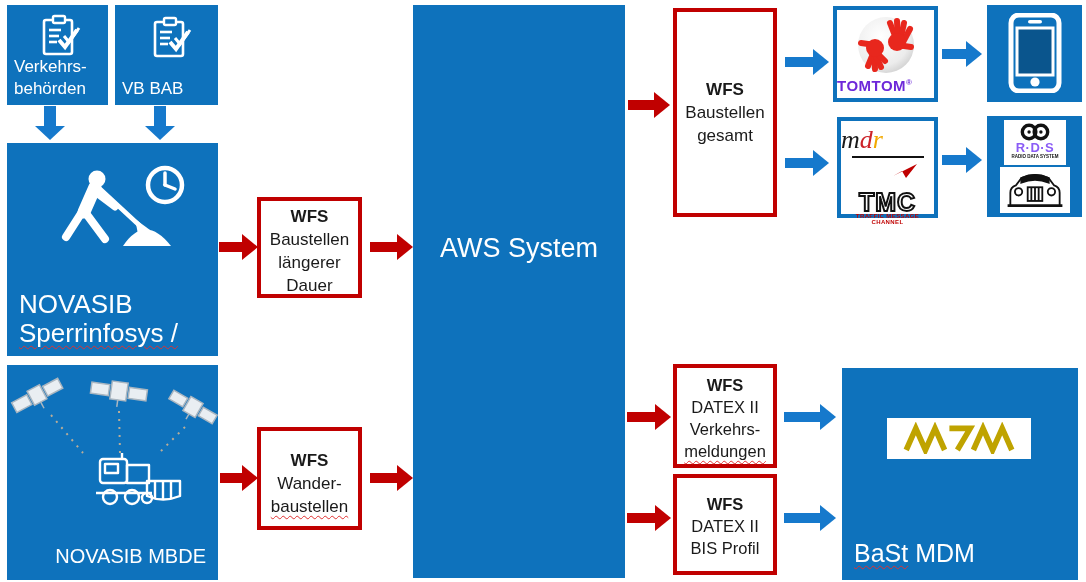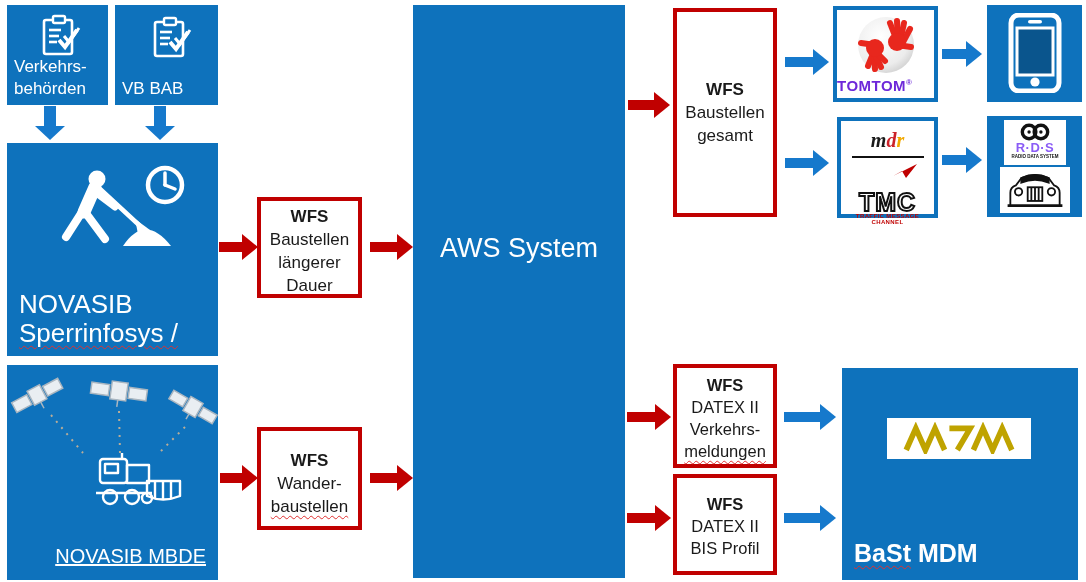--- a/index.html
+++ b/index.html
@@ -19,27 +19,27 @@
   .ar .sh{position:absolute;left:0;right:15px;top:8px;height:10px;background:var(--c);}
   .ar .hd{position:absolute;right:0;top:0;width:0;height:0;
           border-left:16px solid var(--c);border-top:13px solid transparent;border-bottom:13px solid transparent;}
   
   .ad{position:absolute;width:30px;height:34px;}
   .ad .sh{position:absolute;left:9px;top:0;width:12px;height:21px;background:var(--c);}
   .ad .hd{position:absolute;left:0;top:20px;width:0;height:0;
           border-top:14px solid var(--c);border-left:15px solid transparent;border-right:15px solid transparent;}
   .toplabel{position:absolute;left:7px;bottom:5px;font-size:17px;line-height:22px;}
   .nova-label{position:absolute;left:12px;bottom:8px;font-size:26px;line-height:29px;}
-  .mbde-label{position:absolute;right:12px;bottom:12px;font-size:20px;text-decoration:underline;}
+  .mbde-label{position:absolute;right:12px;bottom:12px;font-size:20px;}
   .aws-label{position:absolute;left:0;width:100%;top:228px;text-align:center;font-size:27px;}
-  .mdm-label{position:absolute;left:12px;bottom:12px;font-size:25px;color:#fff;font-weight:bold;}
+  .mdm-label{position:absolute;left:12px;bottom:12px;font-size:25px;color:#fff;}
   .tomtom-word{position:absolute;left:0;right:0;bottom:4px;text-align:left;
                font-size:15px;font-weight:800;letter-spacing:.5px;color:#6d28d9;}
-  .mdr-line{position:relative;text-align:center;font-family:"Liberation Serif",serif;
-            font-style:italic;font-weight:bold;font-size:20px;line-height:30px;}
+  .mdr-line{position:relative;text-align:left;font-family:"Liberation Serif",serif;
+            font-style:italic;font-weight:normal;font-size:26px;line-height:30px;}
   .mdr-rule{width:72px;height:2px;background:#111;margin:1px auto 0;}
   .tmc-text{font-size:25px;font-weight:900;letter-spacing:1px;line-height:22px;color:#111;text-align:center;}
   @supports (-webkit-text-stroke: 2px black){
     .tmc-text{color:#fff;-webkit-text-stroke:2px #111;}
   }
   .tmc-sub{font-size:6px;font-weight:bold;color:#C00000;text-align:center;letter-spacing:.4px;}
   .rds-word{font-size:13px;font-weight:900;color:#8b5cf6;text-align:center;line-height:12px;letter-spacing:.5px;}
   .rds-sub{font-size:4.5px;font-weight:bold;color:#111;text-align:center;}
 </style>
 </head>

